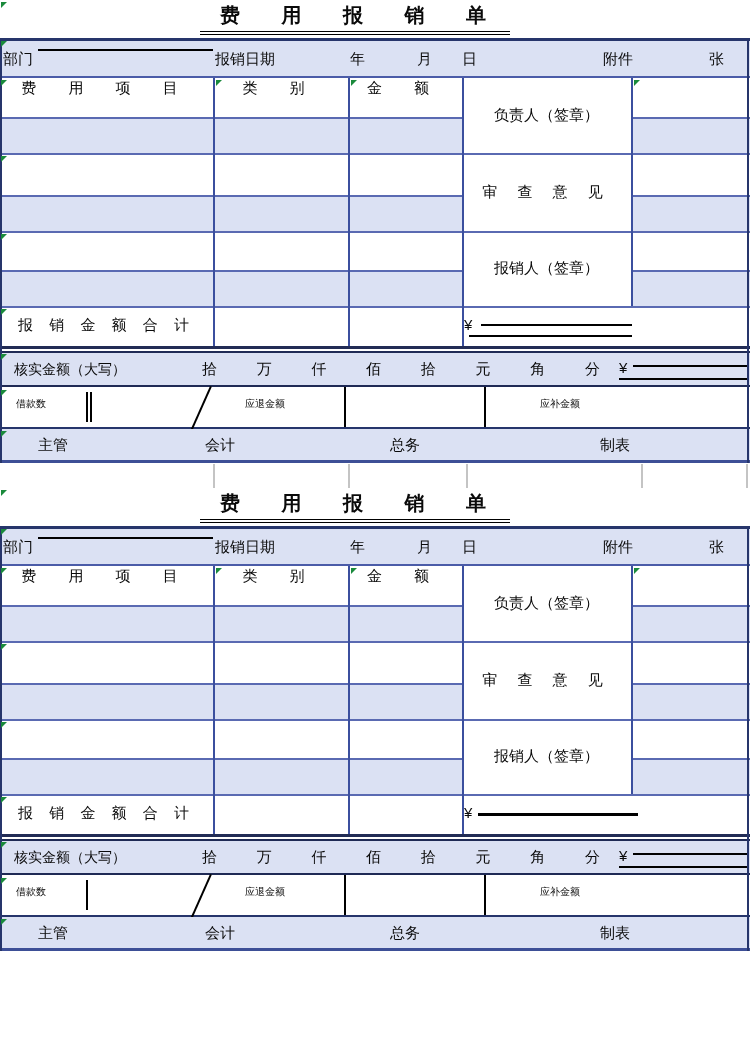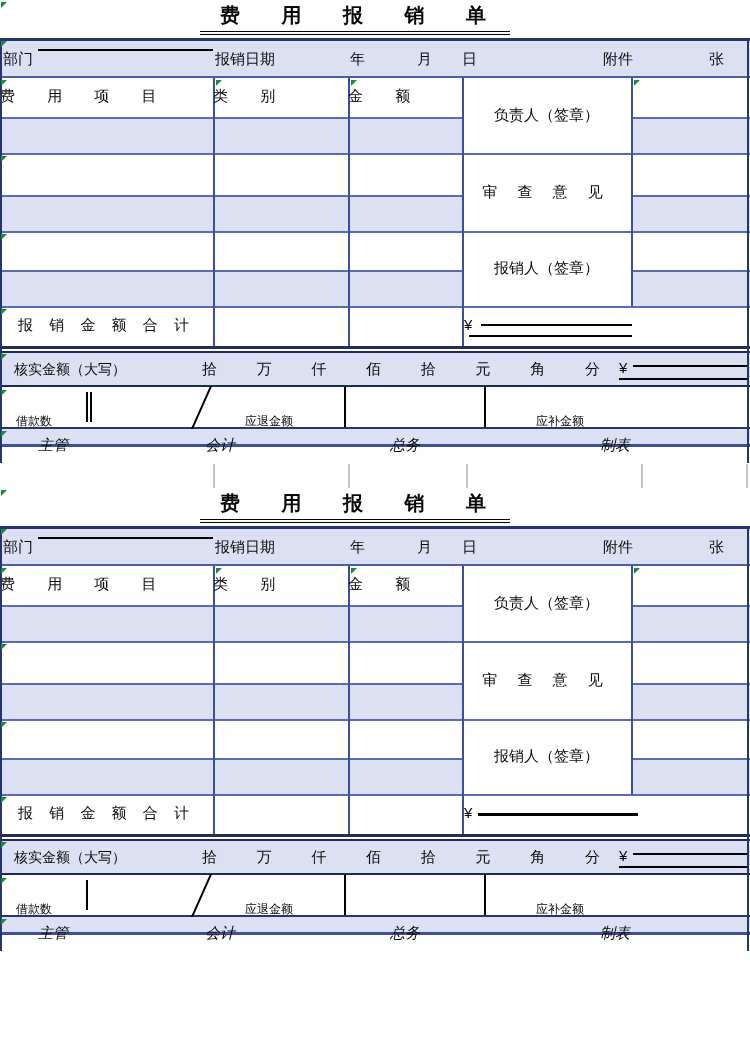--- a/index.html
+++ b/index.html
@@ -21,48 +21,48 @@
   .header-row .lbl { position:absolute; top:9px; font-size:15px; }
   .dept-line { position:absolute; left:38px; top:8px; width:175px; height:2px; background:#000; }
 
   
   .main-table { position:absolute; left:0; top:78px; width:750px; height:272px; background:#fff; }
   .stripe { position:absolute; left:0; width:750px; height:36px; background:#dbe1f3; }
   .sig-bg { position:absolute; left:462px; top:0; width:169px; height:228px; background:#fff; }
   .hsep { position:absolute; height:2px; background:#5a6ab2; }
   .vsep { position:absolute; width:2px; background:#3b4f9e; }
   .tbl-bottom { position:absolute; left:0; top:268px; width:750px; height:3px; background:#222c55; }
-  .colhead { position:absolute; top:9px; font-size:15px; letter-spacing:14px; white-space:nowrap; }
+  .colhead { position:absolute; top:1px; font-size:15px; letter-spacing:14px; text-align:center; white-space:nowrap; }
   .sigcell { position:absolute; left:462px; width:169px; display:flex; align-items:center; justify-content:center;
     font-size:15px; white-space:nowrap; }
   .total-lbl { position:absolute; left:0; top:238px; width:213px; text-align:center;
     font-size:15px; letter-spacing:6px; white-space:nowrap; }
   .money { font-size:15px; }
   .blk { background:#000; }
 
   
   .verify-row { position:absolute; left:0; top:351px; width:750px; height:36px; background:#dbe1f3;
     border-top:2px solid #1f2a55; border-bottom:2px solid #1f2a55; }
   .verify-row .lbl { position:absolute; top:8px; font-size:14px;font-family:Liberation Mono, monospace; }
   .digits { position:absolute; left:202px; top:7px; width:398px; display:flex; justify-content:space-between; font-size:15px; }
 
   
   .loan-row { position:absolute; left:0; top:387px; width:750px; height:42px; background:#fff;
     border-bottom:2px solid #26356b; }
-  .loan-row .lbl { position:absolute; top:26px; font-size:12px; }
+  .loan-row .lbl { position:absolute; top:10px; font-size:10px; }
   .loan-mark { position:absolute; left:86px; top:5px; height:30px; }
   .form-a .loan-mark { width:6px; border-left:2px solid #000; border-right:2px solid #000; }
   .form-b .loan-mark { width:2px; background:#000; }
   .diag { position:absolute; left:210px; top:-1px; height:47px; width:0;
     border-left:2px solid #000; transform:rotate(24deg); transform-origin:top left; }
   .loan-v { position:absolute; top:0; width:2px; height:40px; background:#000; }
 
   
-  .footer-row { position:absolute; left:0; top:429px; width:750px; height:18px; background:#dbe1f3;
-    border-bottom:3px solid #3d4f96;font-style:italic; }
+  .footer-row { position:absolute; left:0; top:429px; width:750px; height:34px; background:#dbe1f3;
+    border-bottom:3px solid #3d4f96; }
   .footer-row .lbl { position:absolute; top:7px; font-size:15px; }
 
   
   .side-l { position:absolute; left:0; top:38px; width:2px; height:425px; background:#26356b; }
   .side-r { position:absolute; left:747px; top:38px; width:2px; height:425px; background:#26356b; }
 
   
   .tri { position:absolute; width:0; height:0; border-top:6px solid #1a8a3c; border-right:6px solid transparent; }
 
   

